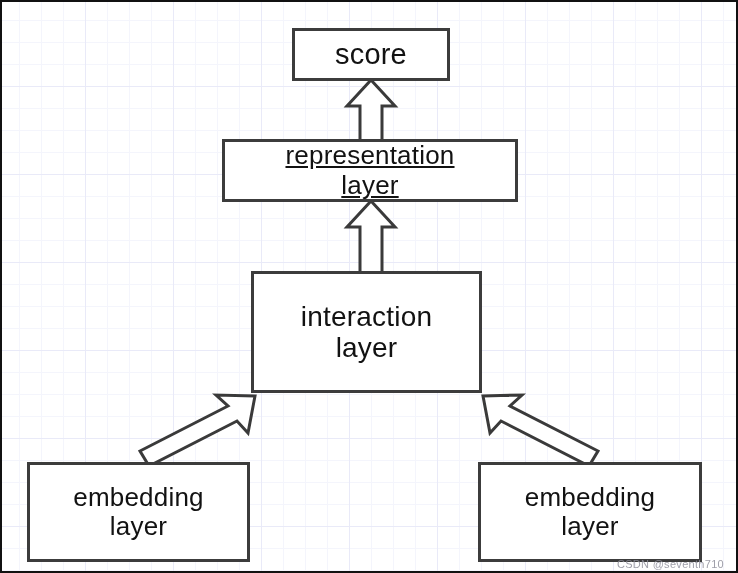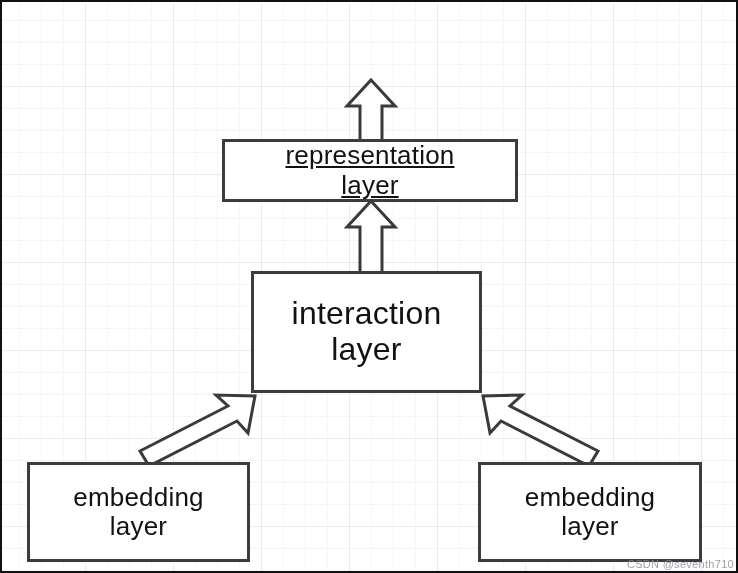--- a/index.html
+++ b/index.html
@@ -49,21 +49,21 @@
     z-index: 20;
   }
   .node .label {
     display: block;
     line-height: 1.12;
     white-space: pre-line;
     letter-spacing: 0.2px;
   }
   #node-score       { left: 292px; top: 28px;  width: 158px; height: 53px;  font-size: 29px; }
   #node-representation { left: 222px; top: 139px; width: 296px; height: 63px; font-size: 26px; text-decoration: underline; }
-  #node-interaction { left: 251px; top: 271px; width: 231px; height: 122px; font-size: 32px; }
+  #node-interaction { left: 251px; top: 271px; width: 231px; height: 122px; font-size: 28px; }
   #node-embedding-left  { left: 27px;  top: 462px; width: 223px; height: 100px; font-size: 26px; }
   #node-embedding-right { left: 478px; top: 462px; width: 224px; height: 100px; font-size: 26px; }
 
   .arrow-svg {
     position: absolute;
     z-index: 15;
     overflow: visible;
   }
   .arrow-shape {
     fill: #ffffff;
@@ -71,35 +71,38 @@
     stroke-width: 3;
     stroke-linejoin: miter;
   }
   #arrow-score-up   { left: 340px; top: 76px;  width: 62px;  height: 68px; }
   #arrow-rep-up     { left: 340px; top: 197px; width: 62px;  height: 80px; }
   #arrow-left-diag  { left: 136px; top: 392px; width: 124px; height: 78px; }
   #arrow-right-diag { left: 478px; top: 392px; width: 124px; height: 78px; }
 
   #watermark {
     position: absolute;
-    right: 4px;
+    right: 14px;
     bottom: 3px;
     font-size: 11px;
     color: #8e8e9a;
     letter-spacing: 0.3px;
     z-index: 35;
     font-family: "Liberation Sans", sans-serif;
     opacity: 0.85;
   }
 </style>
 </head>
 <body>
 
 <div id="canvas">
 
+  <div class="node" id="node-score">
+    <span class="label">score</span>
+  </div>
 
   <div class="node" id="node-representation">
     <span class="label">representation
 layer</span>
   </div>
 
   <div class="node" id="node-interaction">
     <span class="label">interaction
 layer</span>
   </div>

